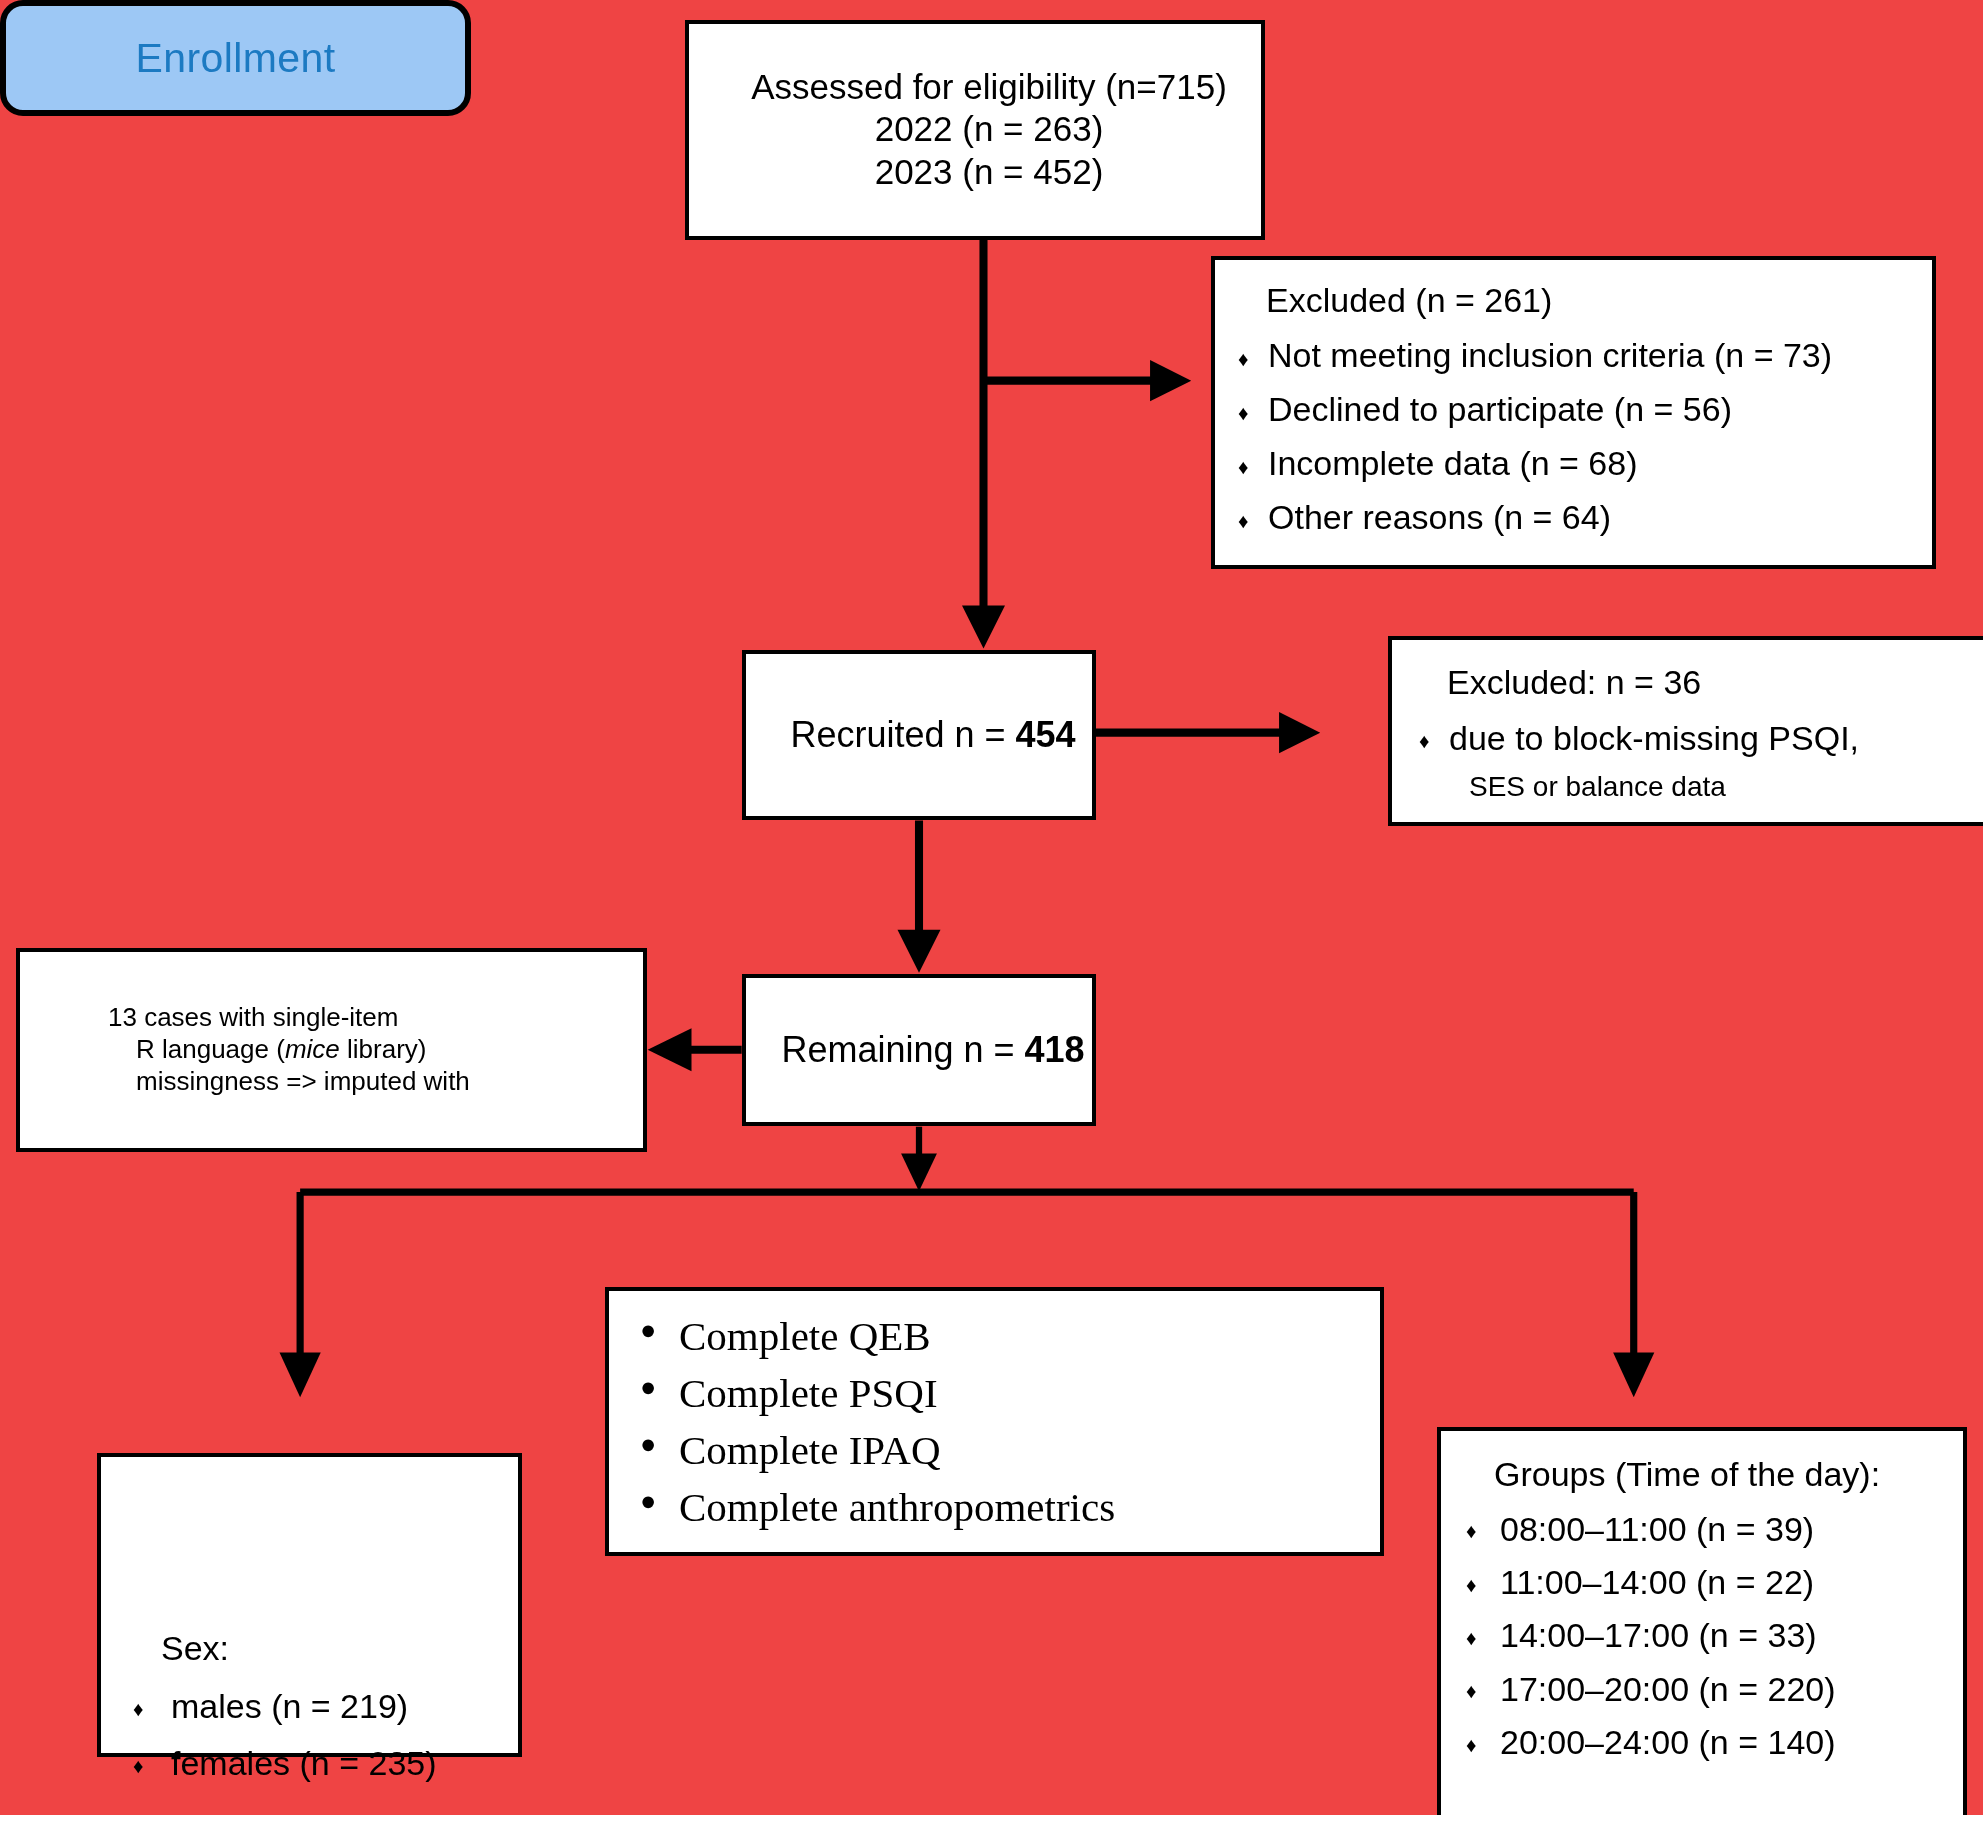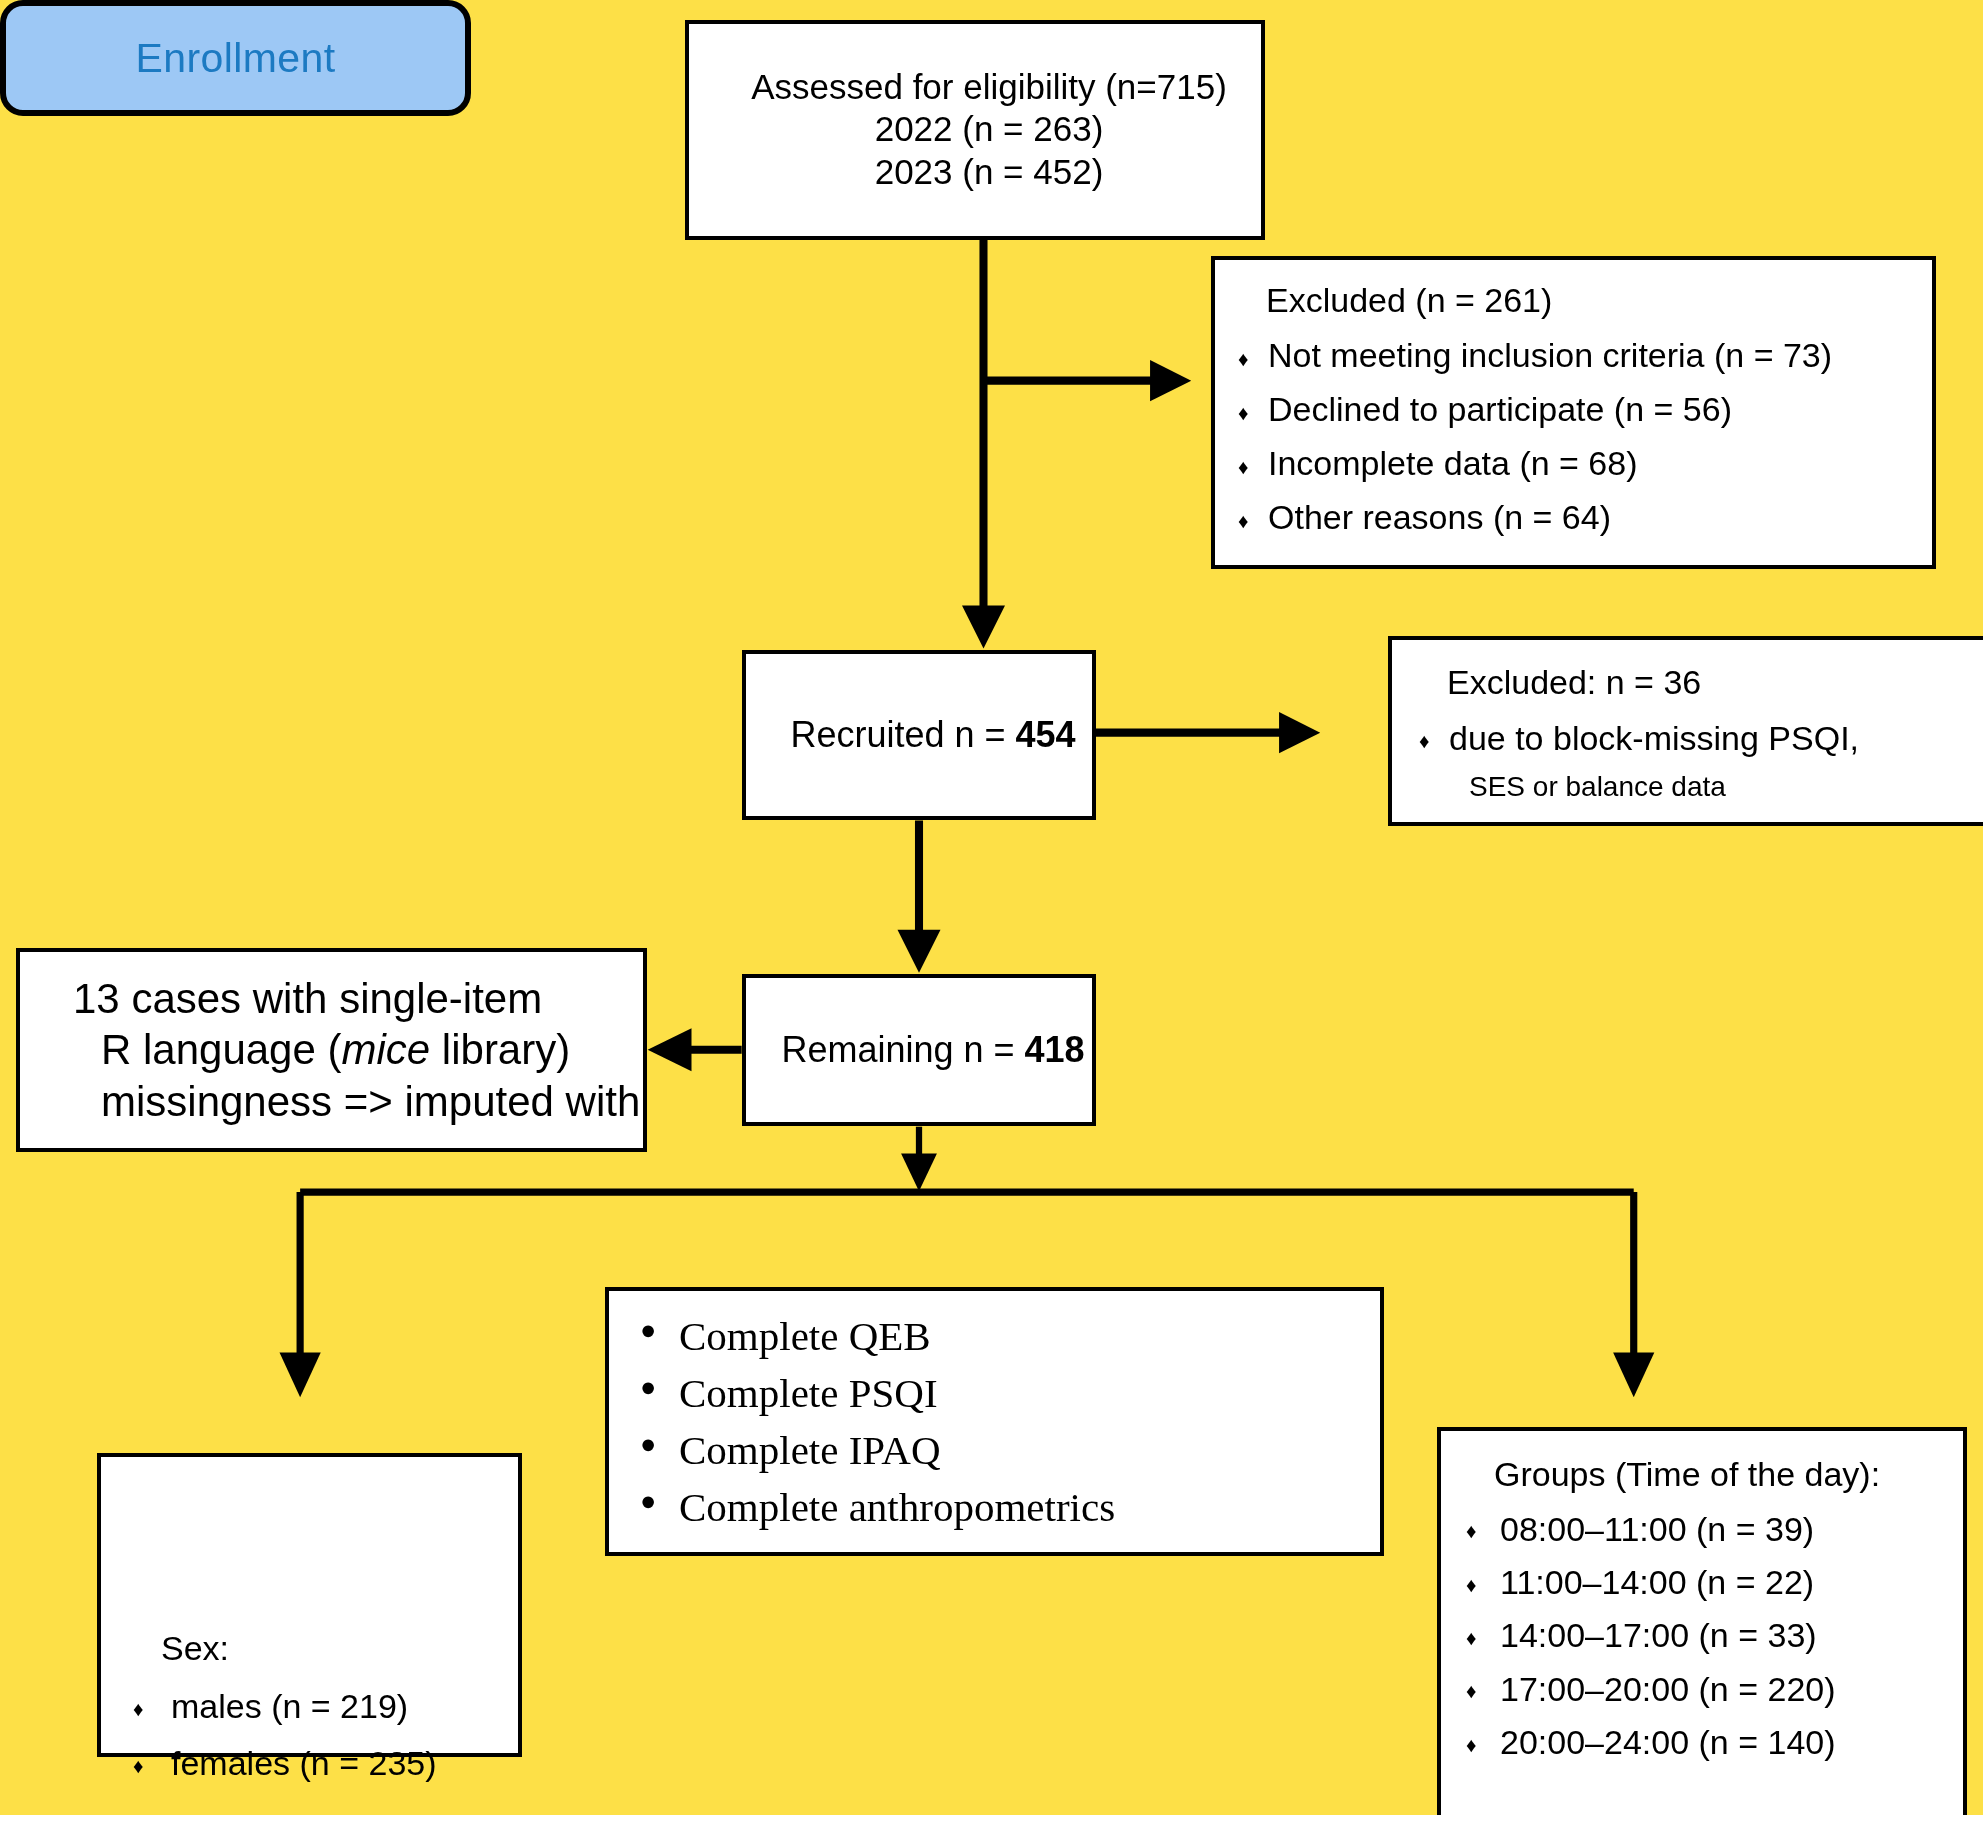--- a/index.html
+++ b/index.html
@@ -8,21 +8,21 @@
     background: #ffffff;
   }
   body {
     font-family: "Liberation Sans", sans-serif;
     color: #000000;
   }
   #canvas {
     position: relative;
     width: 1984px;
     height: 1815px;
-    background: #fde047;
+    background: #ef4444;
     overflow: hidden;
   }
   #connectors {
     position: absolute;
     left: 0;
     top: 0;
     width: 1984px;
     height: 1845px;
     pointer-events: none;
   }
@@ -128,21 +128,21 @@
   #excluded-36-box .cont { padding-left: 50px; font-size: 28px; margin-top: 13px; }
 
   
   #imputed-box {
     left: 16px;
     top: 948px;
     width: 631px;
     height: 204px;
   }
   #imputed-box .box-inner { padding: 0 18px 0 25px; }
-  #imputed-box .line { font-size: 42px; }
+  #imputed-box .line { font-size: 26px; margin-left: 35px; }
   #imputed-box .indent { padding-left: 56px; }
   .ital { font-style: italic; }
 
   
   #remaining-box {
     left: 742px;
     top: 974px;
     width: 354px;
     height: 152px;
   }

